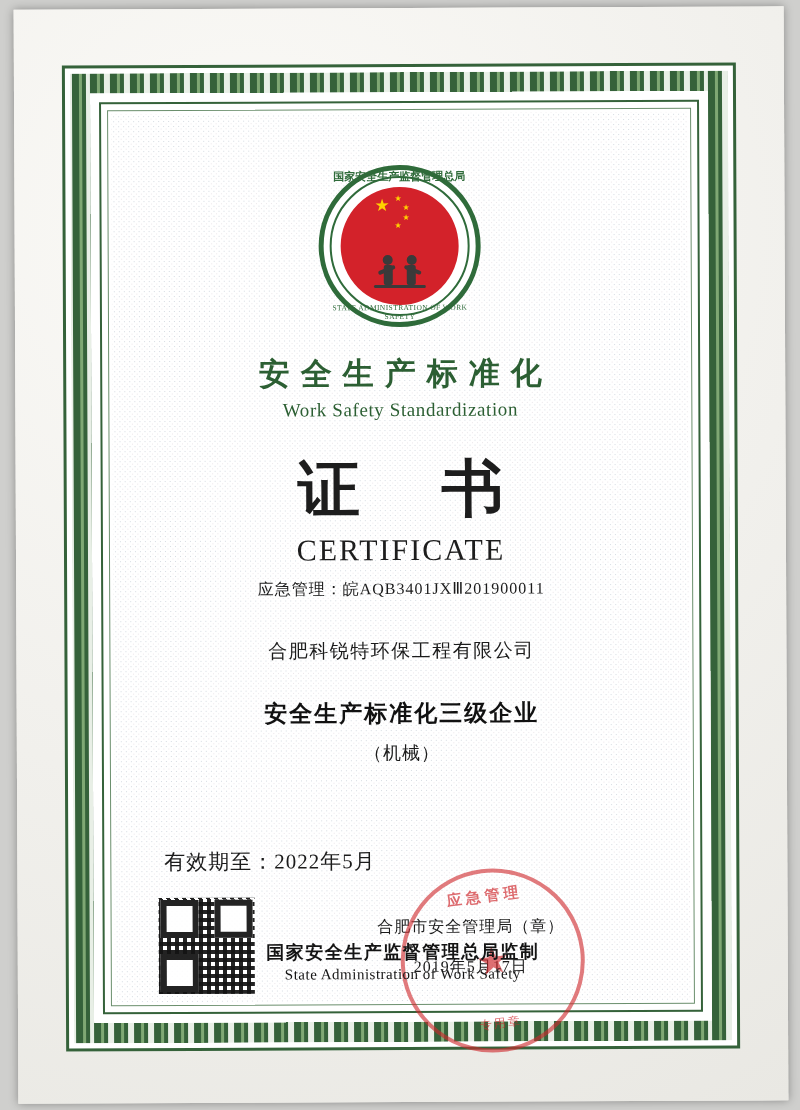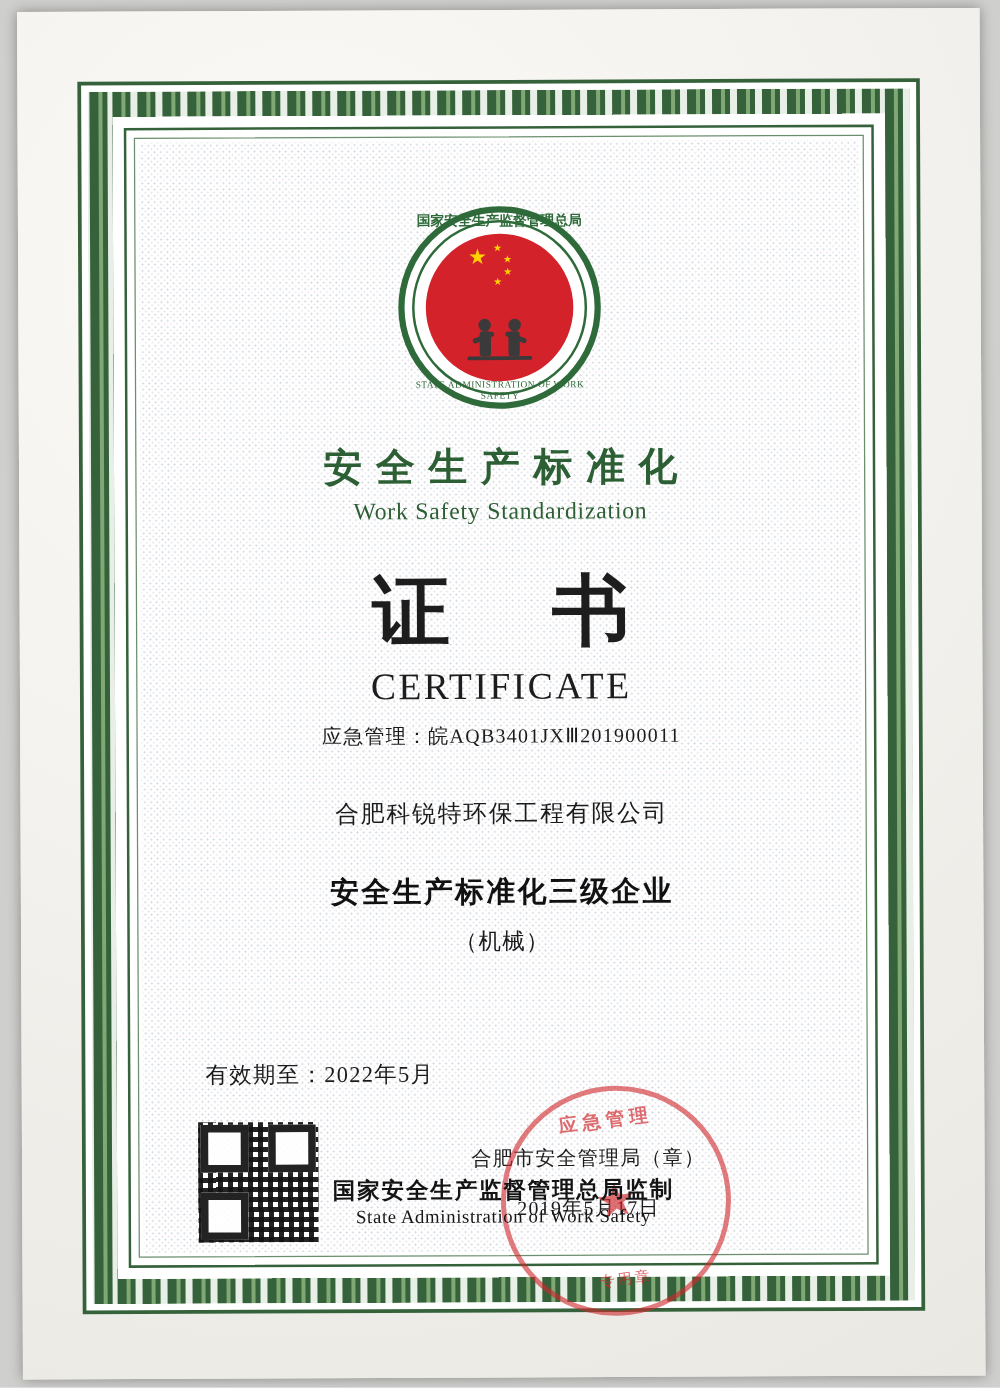--- a/index.html
+++ b/index.html
@@ -225,21 +225,21 @@
     font-size: 18px;
     color: #1b1b1b;
     letter-spacing: 1px;
   }
 
   
   .validity {
     position: absolute;
     left: 36px;
     top: 720px;
-    font-size: 18px;
+    font-size: 21px;
     color: #1b1b1b;
     letter-spacing: 1px;
   }
 
   
   .qr {
     position: absolute;
     left: 30px;
     top: 770px;
     width: 96px;

